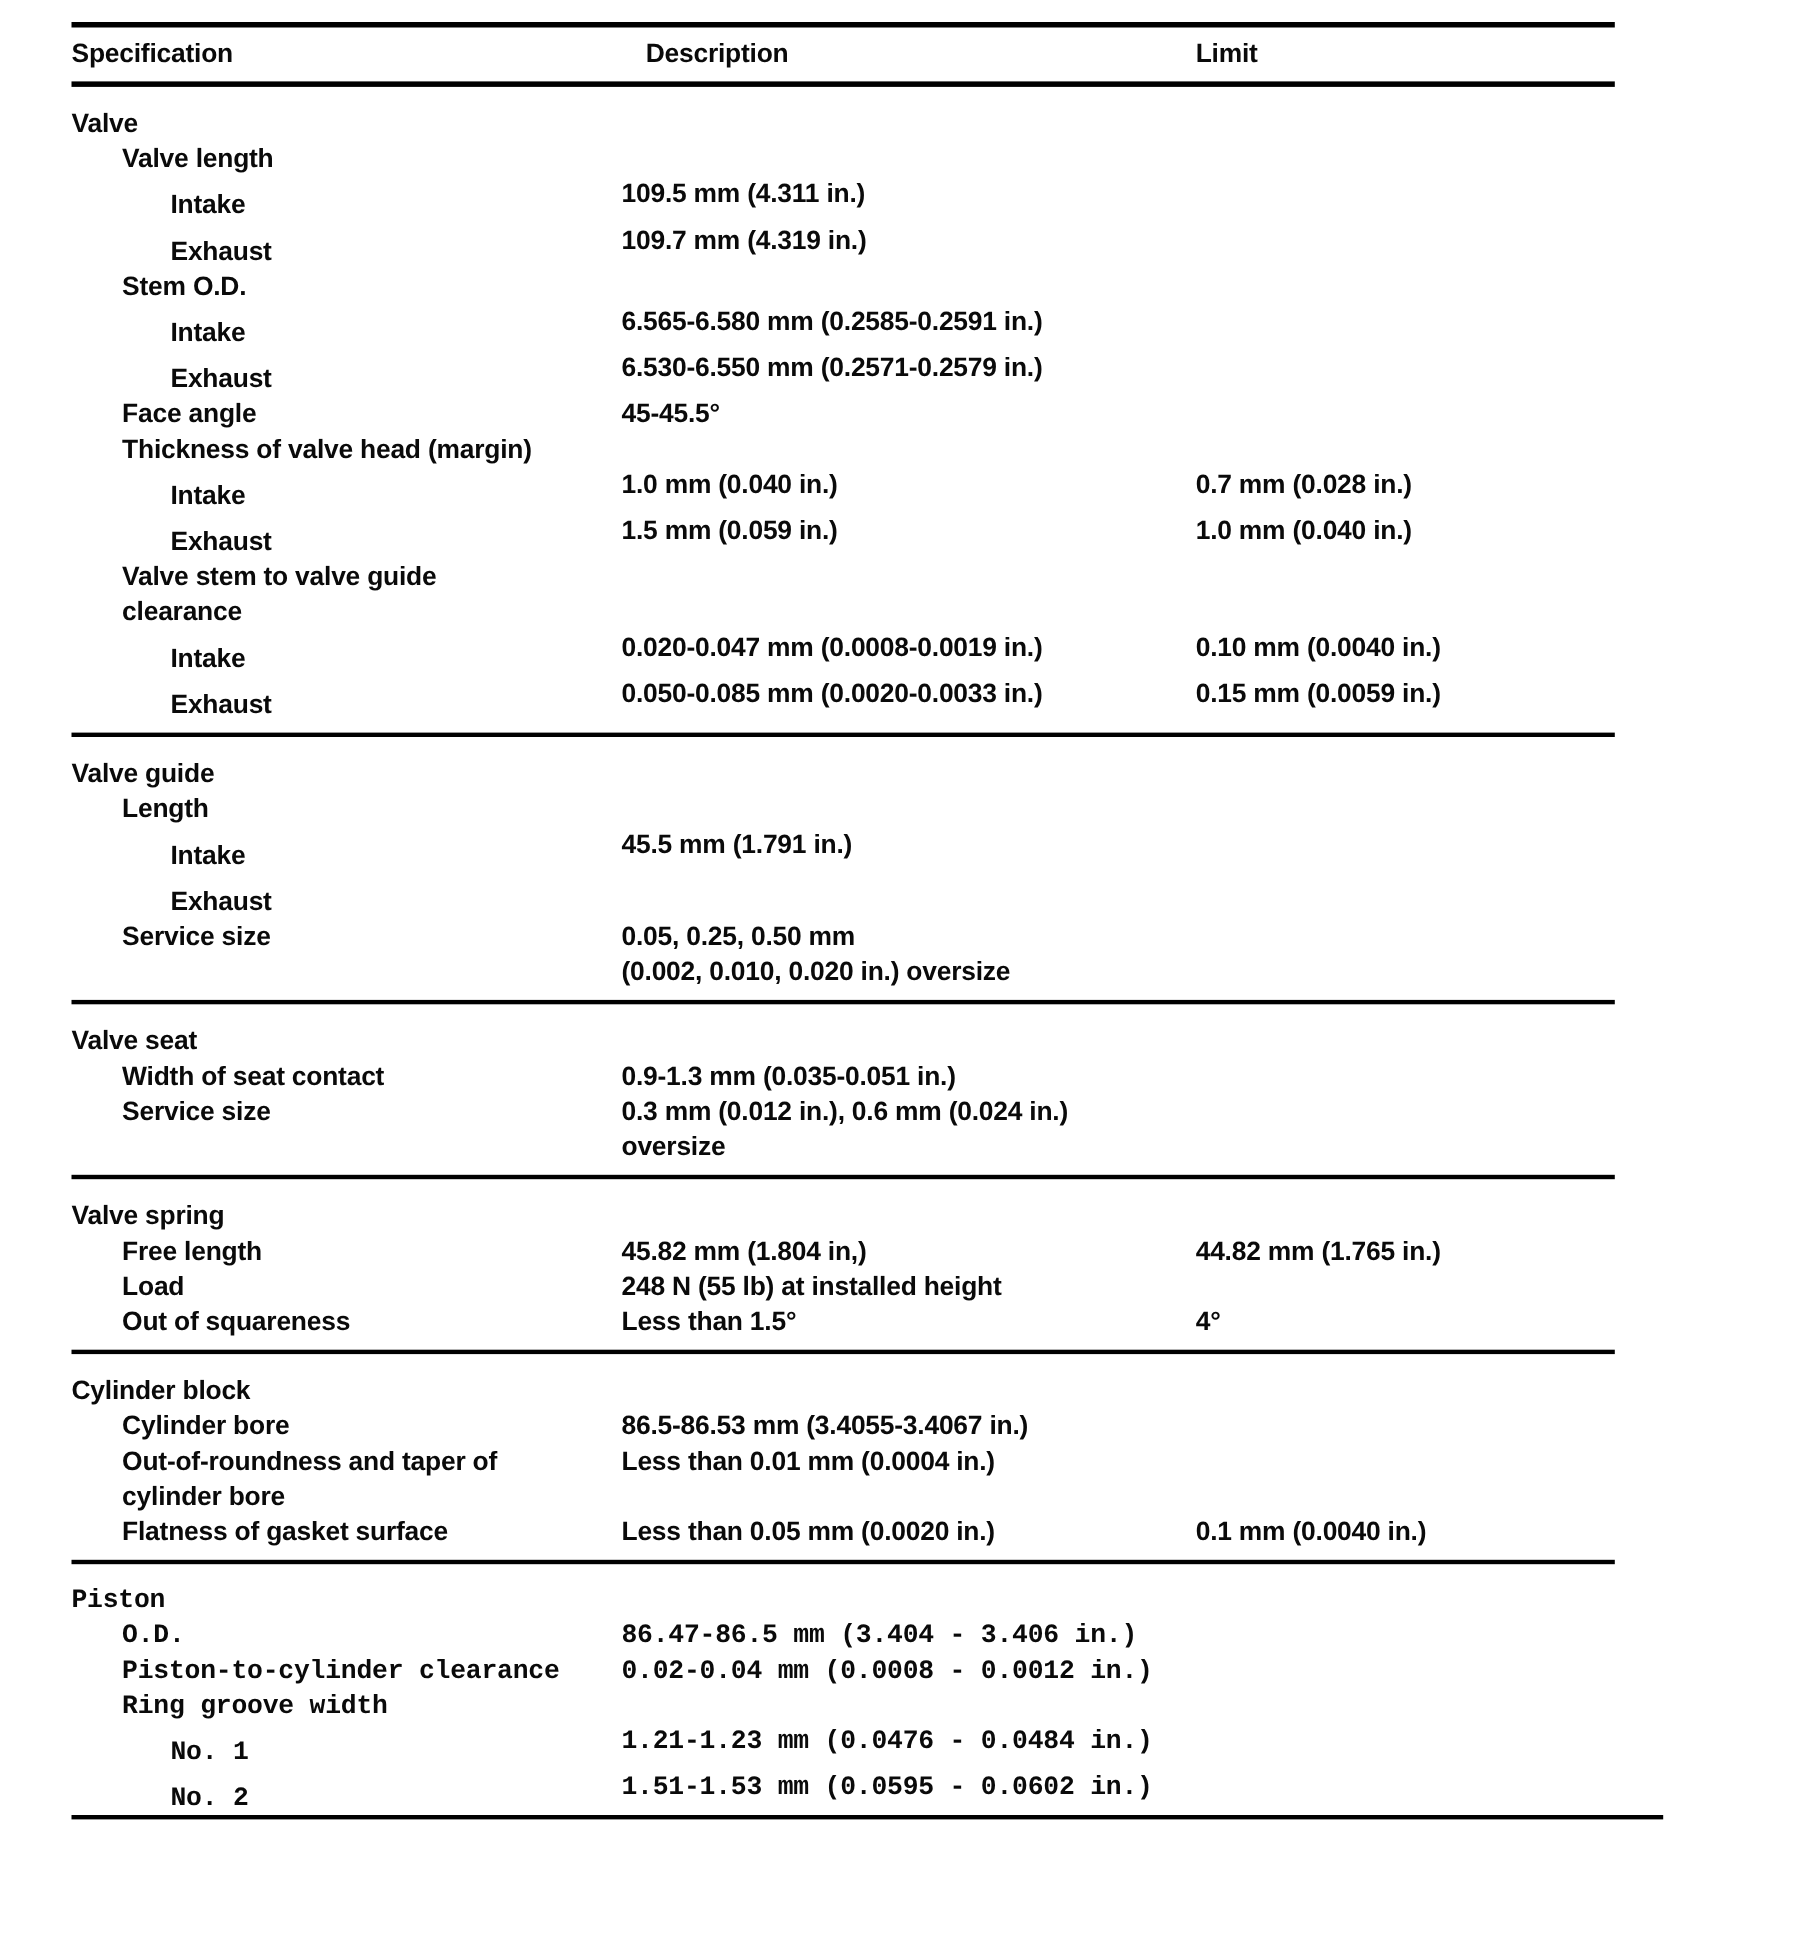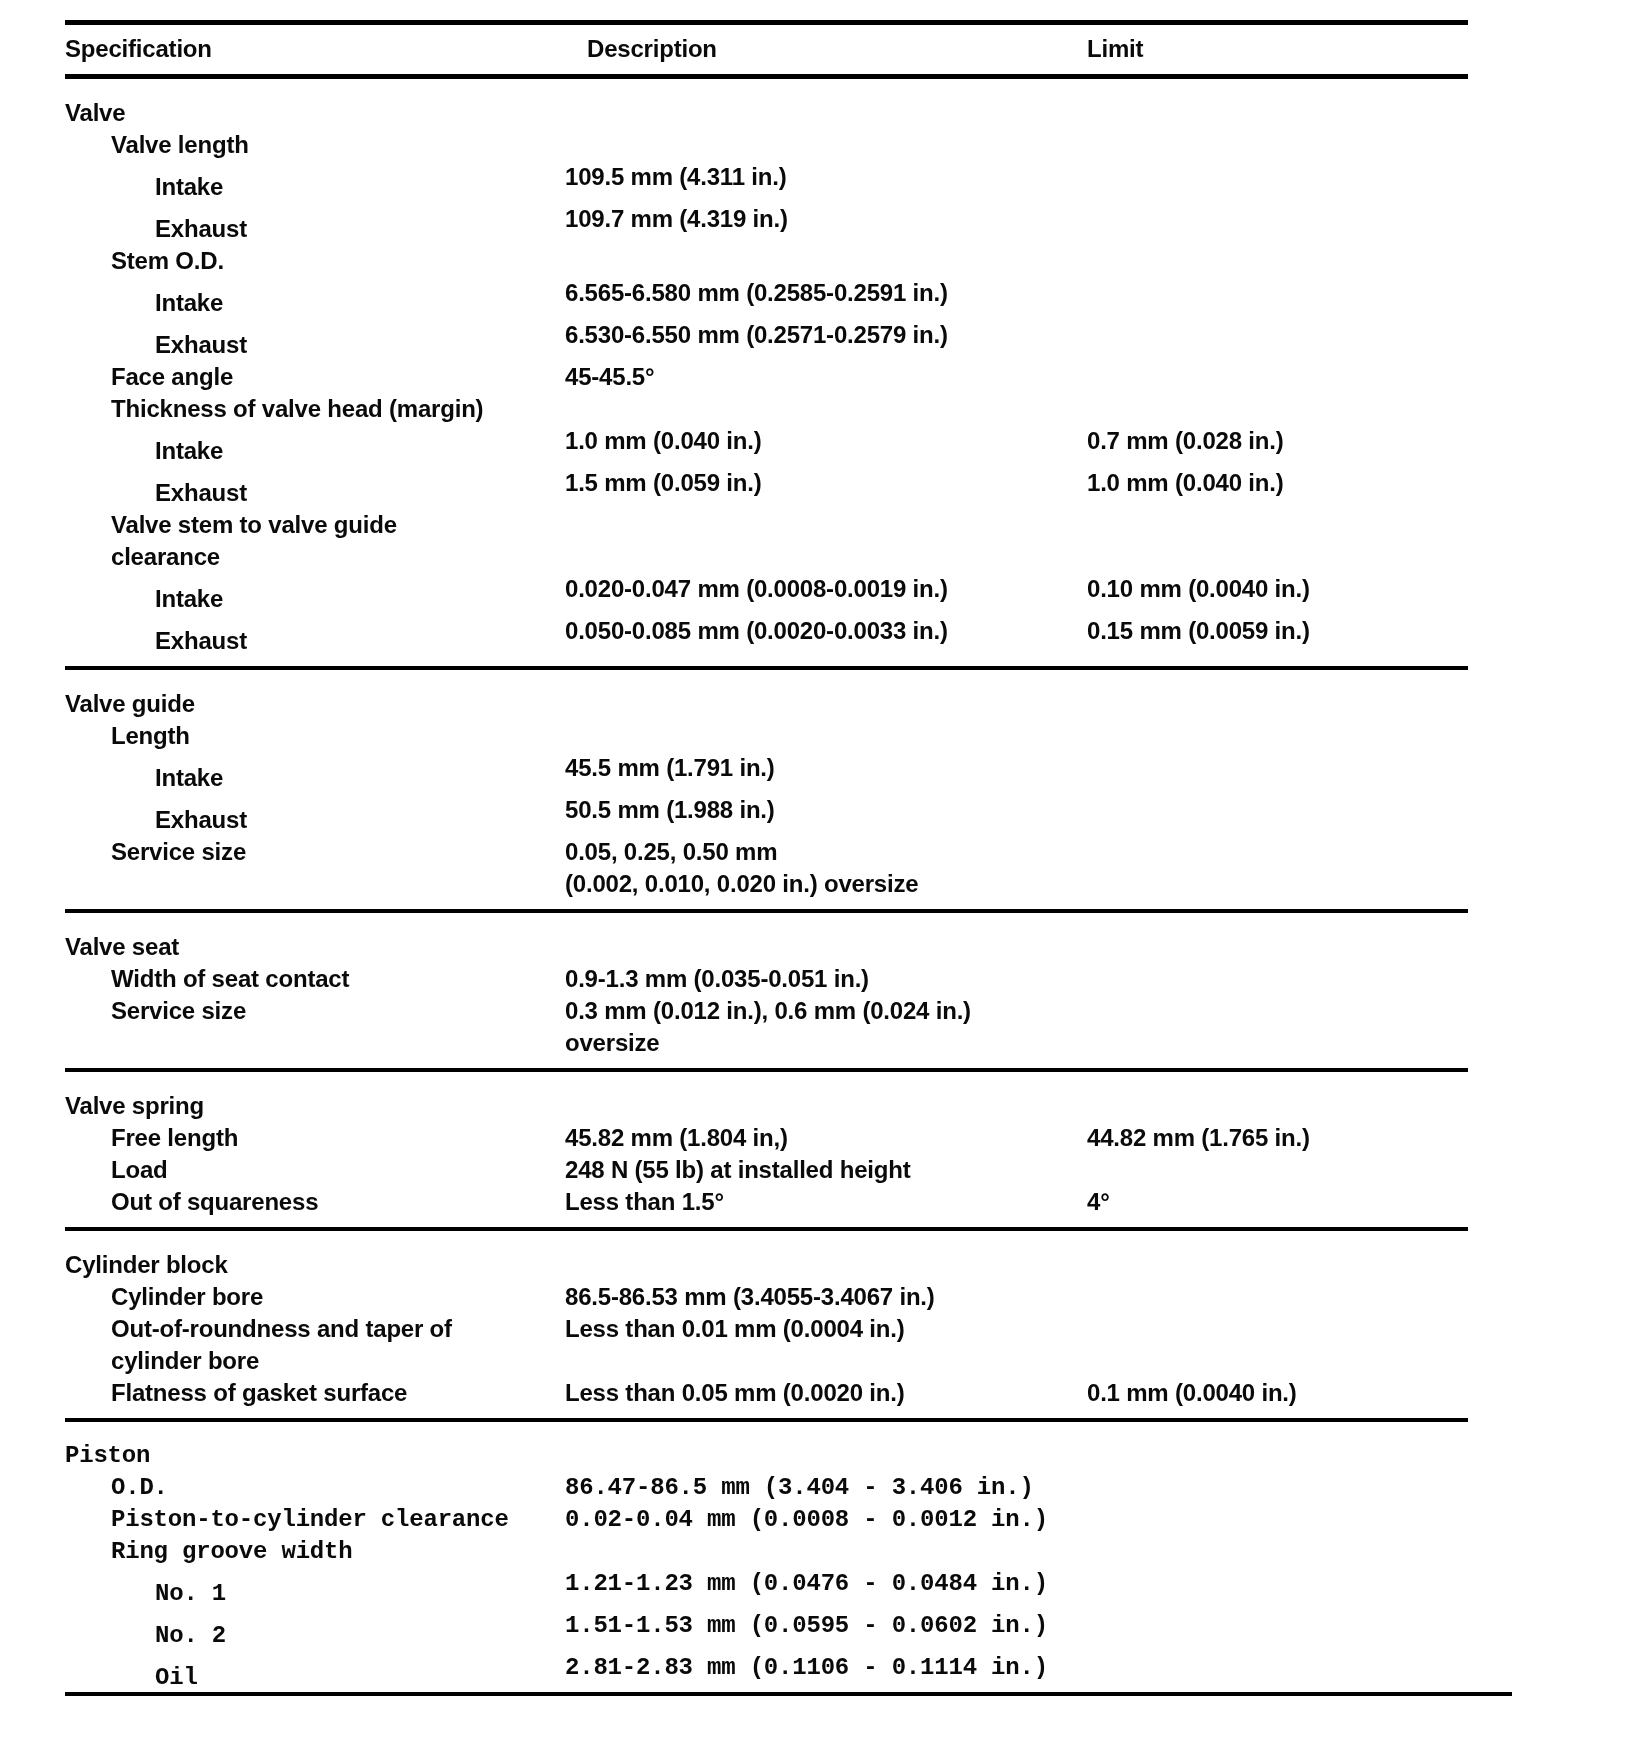--- a/index.html
+++ b/index.html
@@ -138,21 +138,20 @@
           <div class="cell spec"></div>
           <div class="cell limit"></div>
         </div>
         <div class="row">
           <div class="cell desc ind2">Intake</div>
           <div class="cell spec">45.5 mm (1.791 in.)</div>
           <div class="cell limit"></div>
         </div>
         <div class="row">
           <div class="cell desc ind2">Exhaust</div>
-          <div class="cell spec">50.5 mm (1.988 in.)</div>
           <div class="cell limit"></div>
         </div>
         <div class="row">
           <div class="cell desc ind1">Service size</div>
           <div class="cell spec">0.05, 0.25, 0.50 mm
 (0.002, 0.010, 0.020 in.) oversize</div>
           <div class="cell limit"></div>
         </div>
       </div>
       <div class="section">
@@ -240,22 +239,17 @@
           <div class="cell limit"></div>
         </div>
         <div class="row">
           <div class="cell desc ind2">No. 1</div>
           <div class="cell spec">1.21-1.23 mm (0.0476 - 0.0484 in.)</div>
           <div class="cell limit"></div>
         </div>
         <div class="row">
           <div class="cell desc ind2">No. 2</div>
           <div class="cell spec">1.51-1.53 mm (0.0595 - 0.0602 in.)</div>
-          <div class="cell limit"></div>
-        </div>
-        <div class="row">
-          <div class="cell desc ind2">Oil</div>
-          <div class="cell spec">2.81-2.83 mm (0.1106 - 0.1114 in.)</div>
           <div class="cell limit"></div>
         </div>
       </div>
     </div>
 </div>
 
 </body></html>

